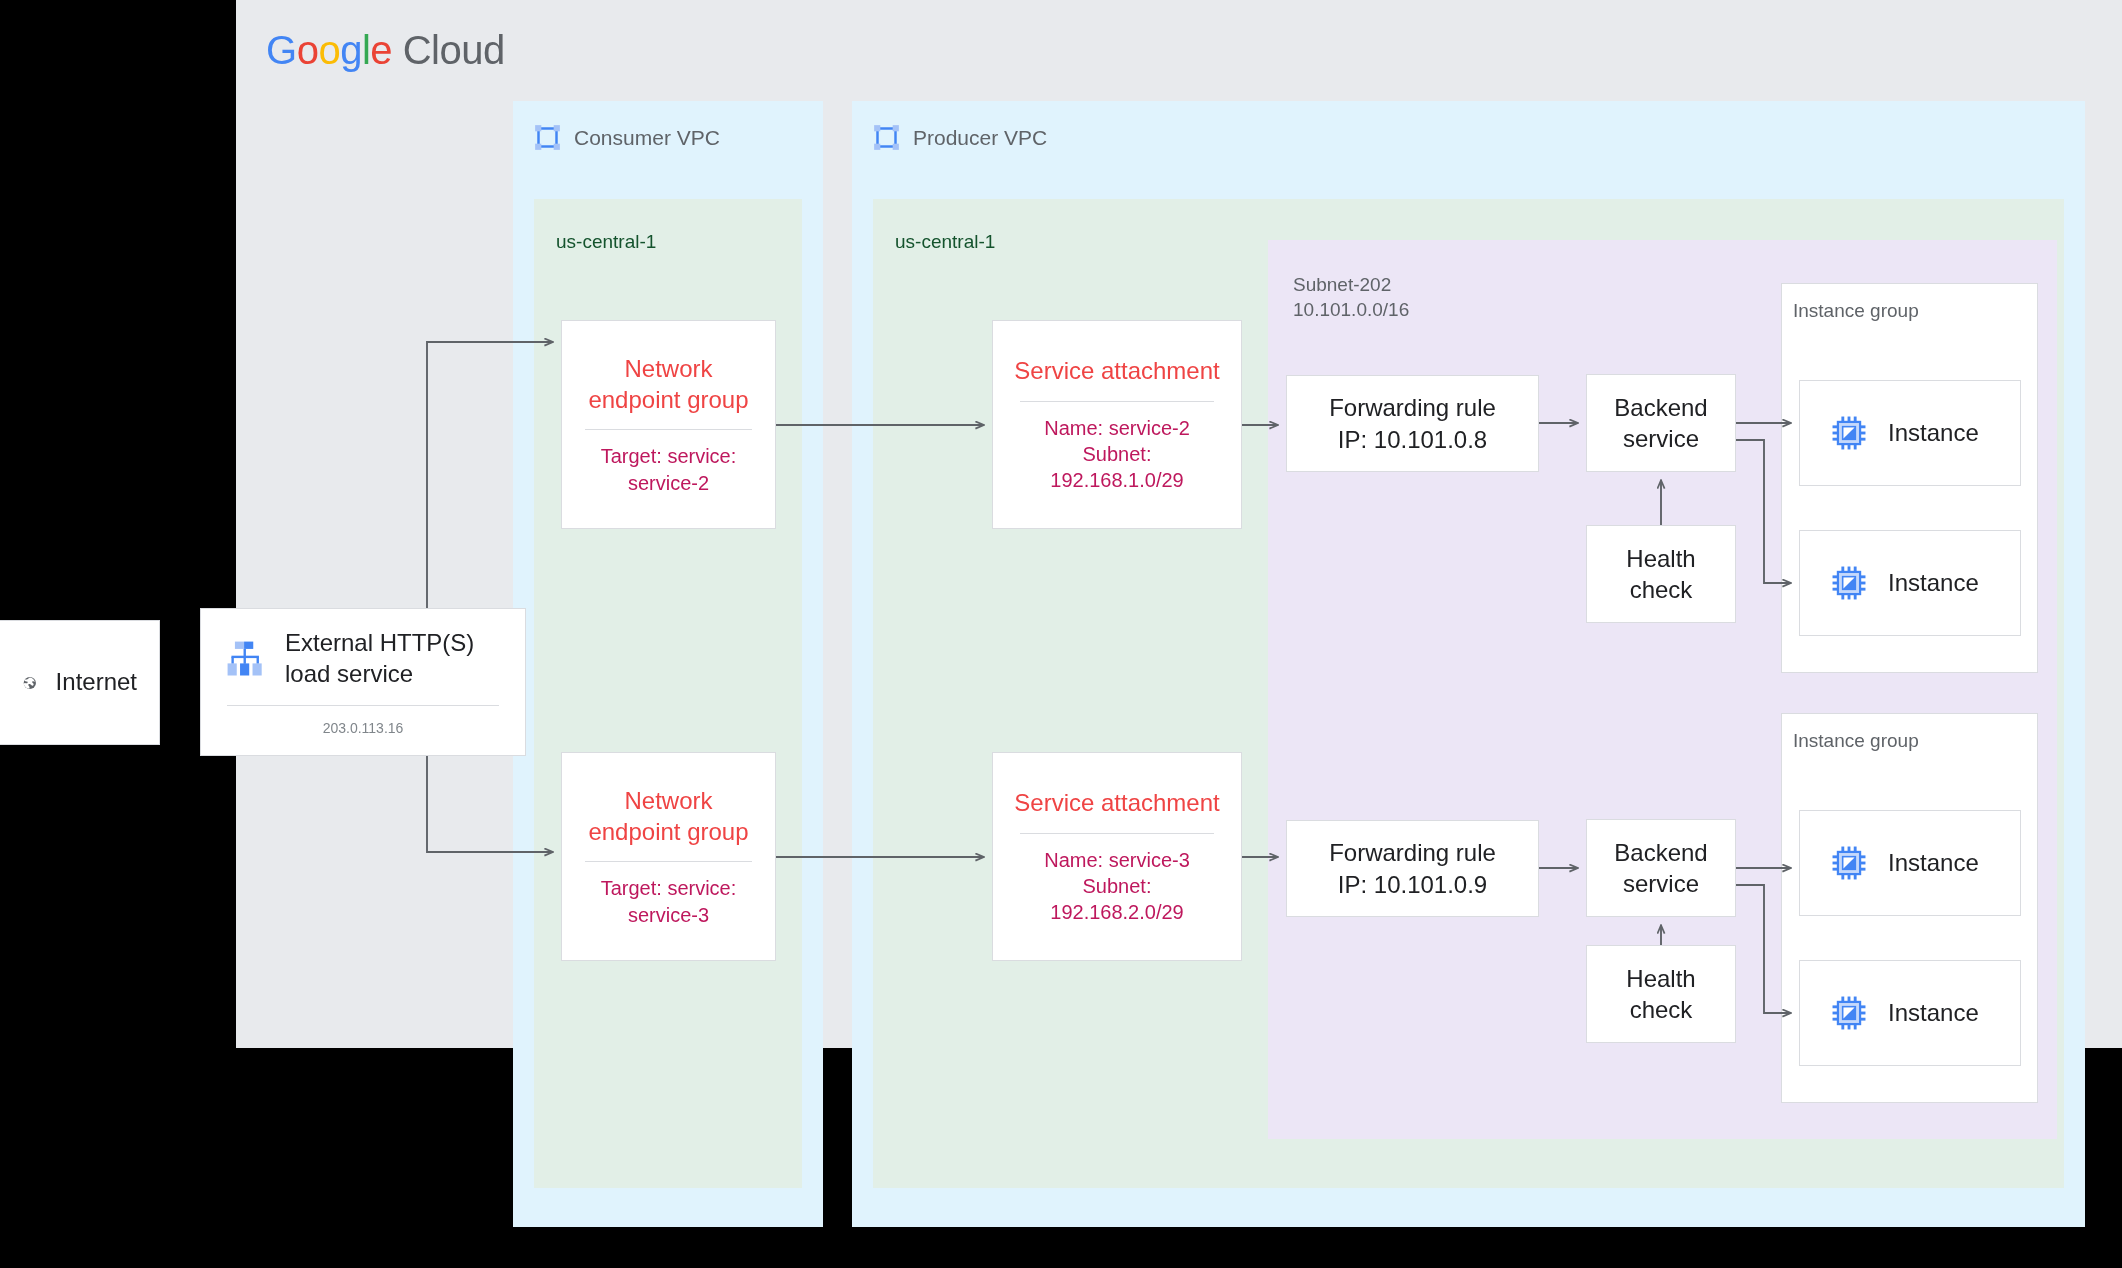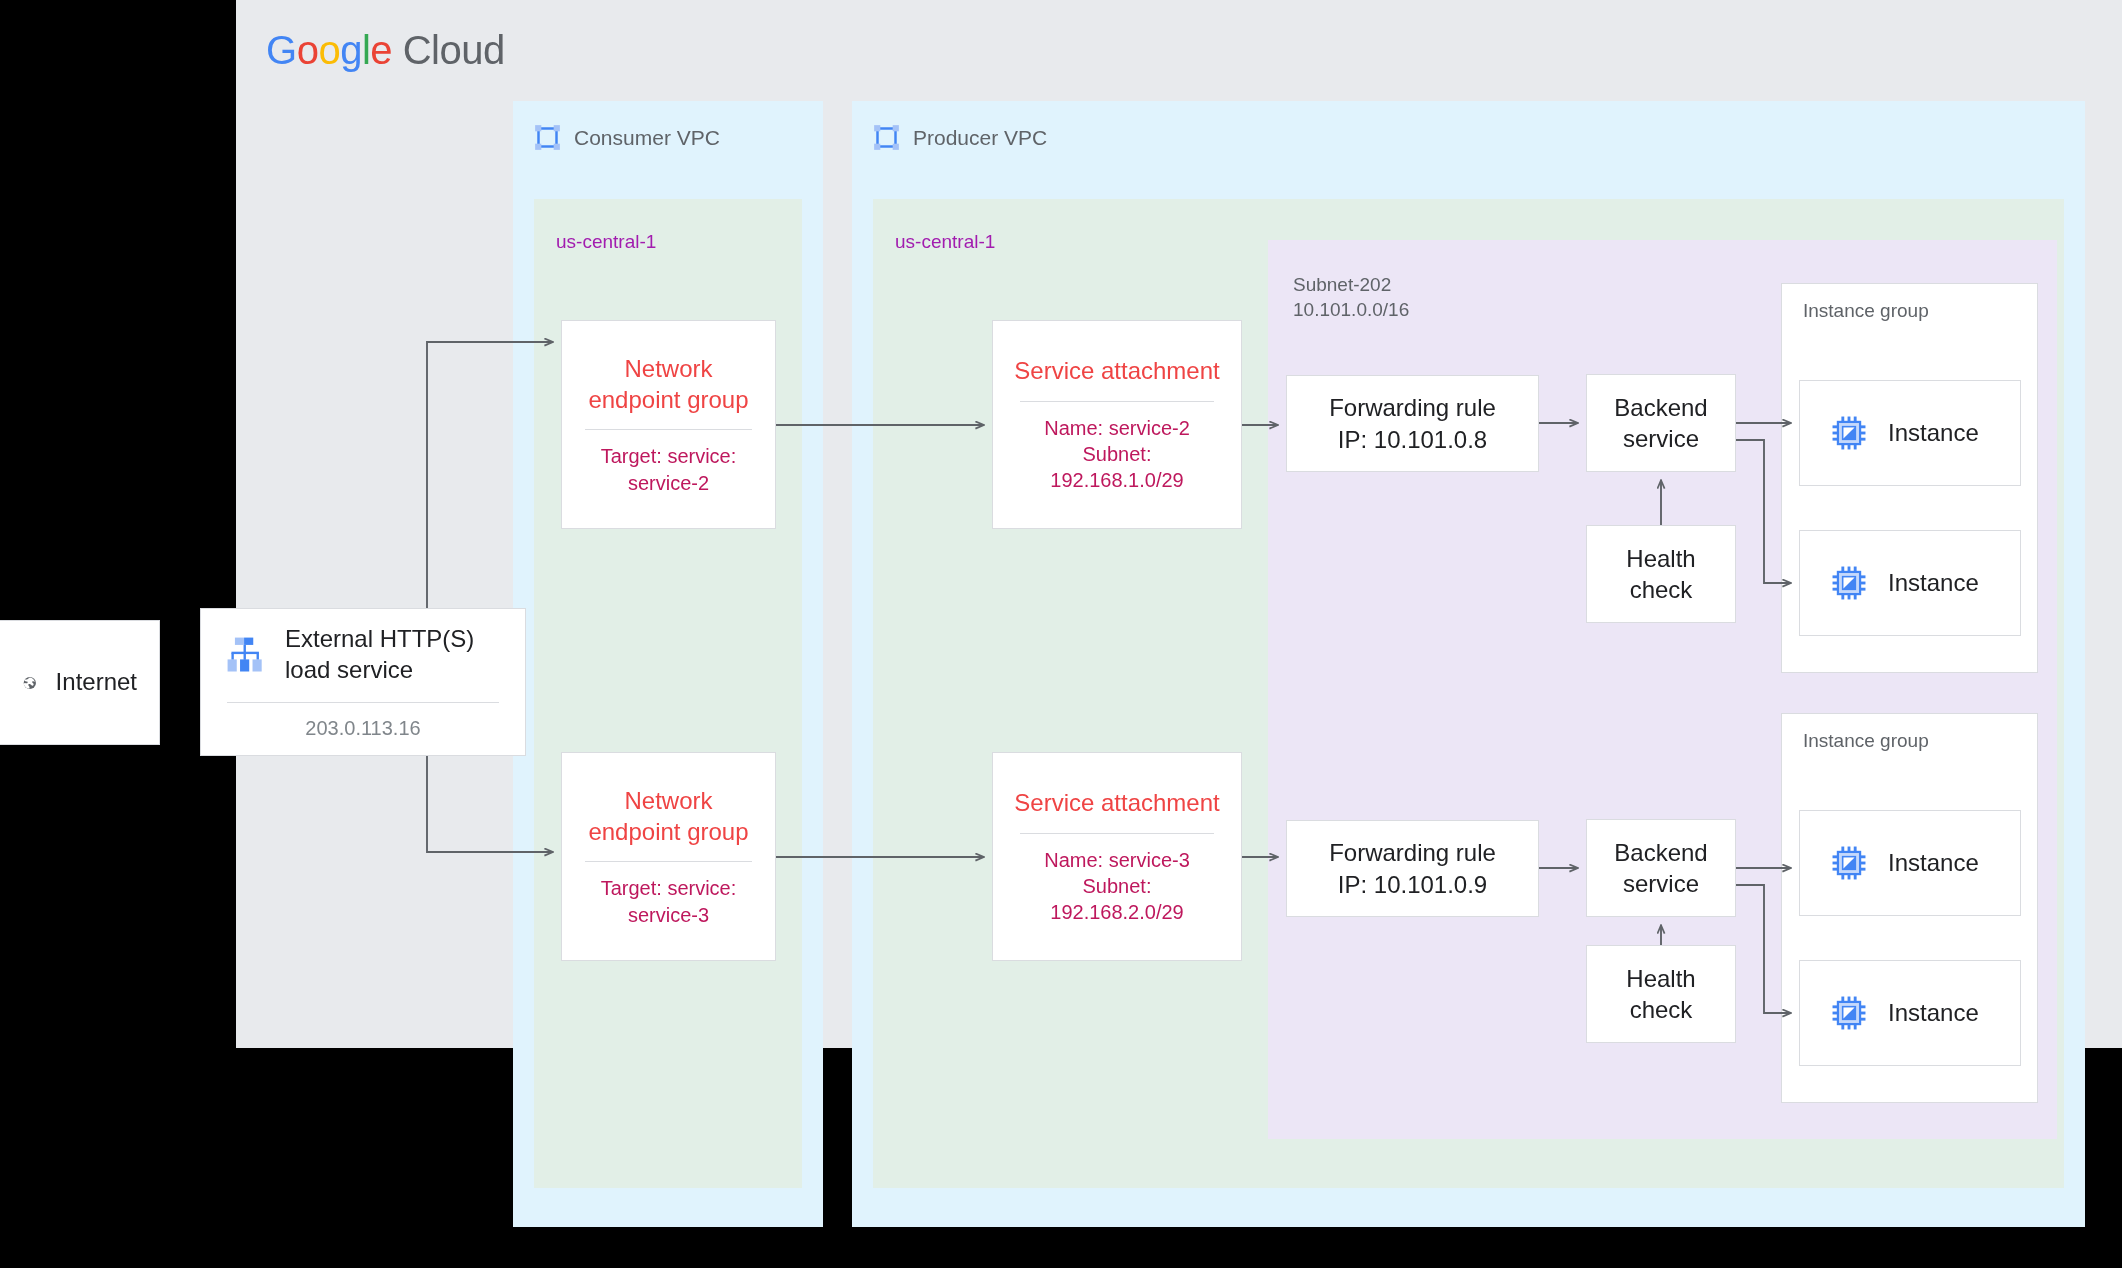--- a/index.html
+++ b/index.html
@@ -14,44 +14,44 @@
   #logo .g1{color:#4285f4}.g2{color:#ea4335}.g3{color:#fbbc05}.g4{color:#4285f4}
   .g5{color:#34a853}.g6{color:#ea4335}
   #logo .cloud{color:#5f6368;font-weight:400;}
 
   
   .vpc{position:absolute;background:#e0f3fd;}
   .region{position:absolute;background:#e2efe7;}
   .subnet{position:absolute;background:#ece6f6;}
   .vpc-head{position:absolute;display:flex;align-items:center;gap:13px;}
   .vpc-head .lbl{font-size:21px;color:#5f6368;white-space:nowrap;}
-  .region-lbl{position:absolute;font-size:19px;color:#a21caf;white-space:nowrap;}
+  .region-lbl{position:absolute;font-size:19px;color:#14532d;white-space:nowrap;}
   .subnet-lbl{position:absolute;font-size:19px;color:#5f6368;line-height:1.32;white-space:nowrap;}
 
   
   .card{position:absolute;background:#fff;border:1px solid #dadce0;box-sizing:border-box;
         display:flex;flex-direction:column;align-items:center;justify-content:center;}
   .card .title{font-size:24px;color:#ef4444;text-align:center;line-height:1.3;padding:0 10px;}
   .card .divider{width:78%;height:1px;background:#dadce0;margin:14px 0 13px;}
   .card .sub{font-size:20px;color:#be185d;text-align:center;line-height:1.32;padding:0 8px;}
   .plain{position:absolute;background:#fff;border:1px solid #dadce0;box-sizing:border-box;
          display:flex;align-items:center;justify-content:center;}
   .plain .title{font-size:24px;color:#202124;text-align:center;line-height:1.3;}
 
   
   .iconcard{position:absolute;background:#fff;border:1px solid #dadce0;box-sizing:border-box;
             display:flex;flex-direction:column;justify-content:center;}
   .iconrow{display:flex;align-items:center;gap:18px;padding:0 22px;}
   .iconrow .t{font-size:24px;color:#202124;line-height:1.28;}
   .iconcard .divider{width:84%;height:1px;background:#dadce0;margin:16px auto 14px;}
-  .iconcard .sub{font-size:20px;color:#80868b;text-align:center;}
+  .iconcard .sub{font-size:14px;color:#80868b;text-align:center;}
 
   
   .igroup{position:absolute;background:#fff;border:1px solid #dadce0;box-sizing:border-box;}
-  .igroup .ig-lbl{font-size:19px;color:#5f6368;position:absolute;left:21px;top:16px;}
+  .igroup .ig-lbl{font-size:19px;color:#5f6368;position:absolute;left:11px;top:16px;}
   .inst{position:absolute;border:1px solid #dadce0;box-sizing:border-box;background:#fff;
         display:flex;align-items:center;gap:20px;padding-left:30px;}
   .inst .t{font-size:24px;color:#202124;}
 
   svg.wires{position:absolute;left:0;top:0;width:1886px;height:1268px;pointer-events:none;}
 </style>
 </head>
 <body>
 
 <div id="canvas">

